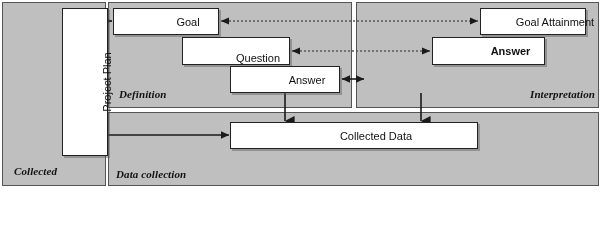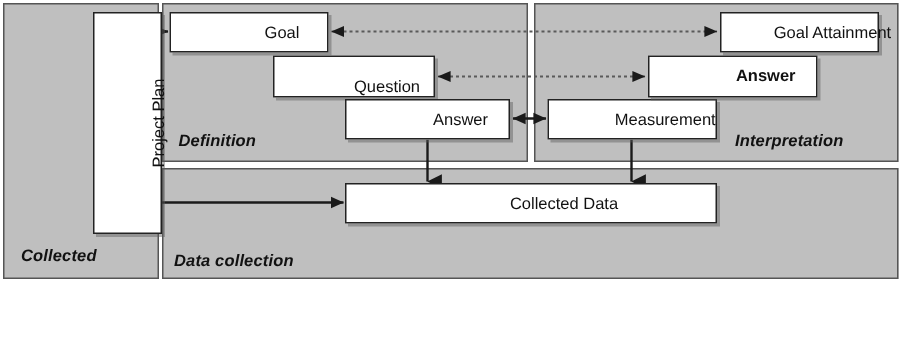--- a/index.html
+++ b/index.html
@@ -23,24 +23,25 @@
   #panel-datacollection{ left:108px; top:112px; width:491px; height:74px; }
 
   .panel-label{
     position:absolute;
     font-style:italic;
     font-weight:bold;
     font-size:11px;
     color:#111111;
     white-space:nowrap;
     letter-spacing:.1px;
+    font-family:Liberation Serif, serif;
   }
   #label-planning{ left:14px; top:165px; }
   #label-definition{ left:119px; top:88px; }
-  #label-interpretation{ left:490px; top:88px; }
+  #label-interpretation{ left:530px; top:88px; }
   #label-datacollection{ left:116px; top:168px; }
 
   
   .node{
     position:absolute;
     background:#ffffff;
     border:1.5px solid #222222;
     box-sizing:border-box;
     display:flex;
     align-items:center;
@@ -144,23 +145,20 @@
   </div>
 
   <div class="node" id="node-question">
     <span>Question</span>
   </div>
 
   <div class="node" id="node-metric">
     <span>Answer</span>
   </div>
 
-  <div class="node" id="node-measurement">
-    <span>Measurement</span>
-  </div>
 
   <div class="node" id="node-answer">
     <span>Answer</span>
   </div>
 
   <div class="node" id="node-collected-data">
     <span>Collected Data</span>
   </div>
 
   <div class="node" id="node-goal-attainment">

